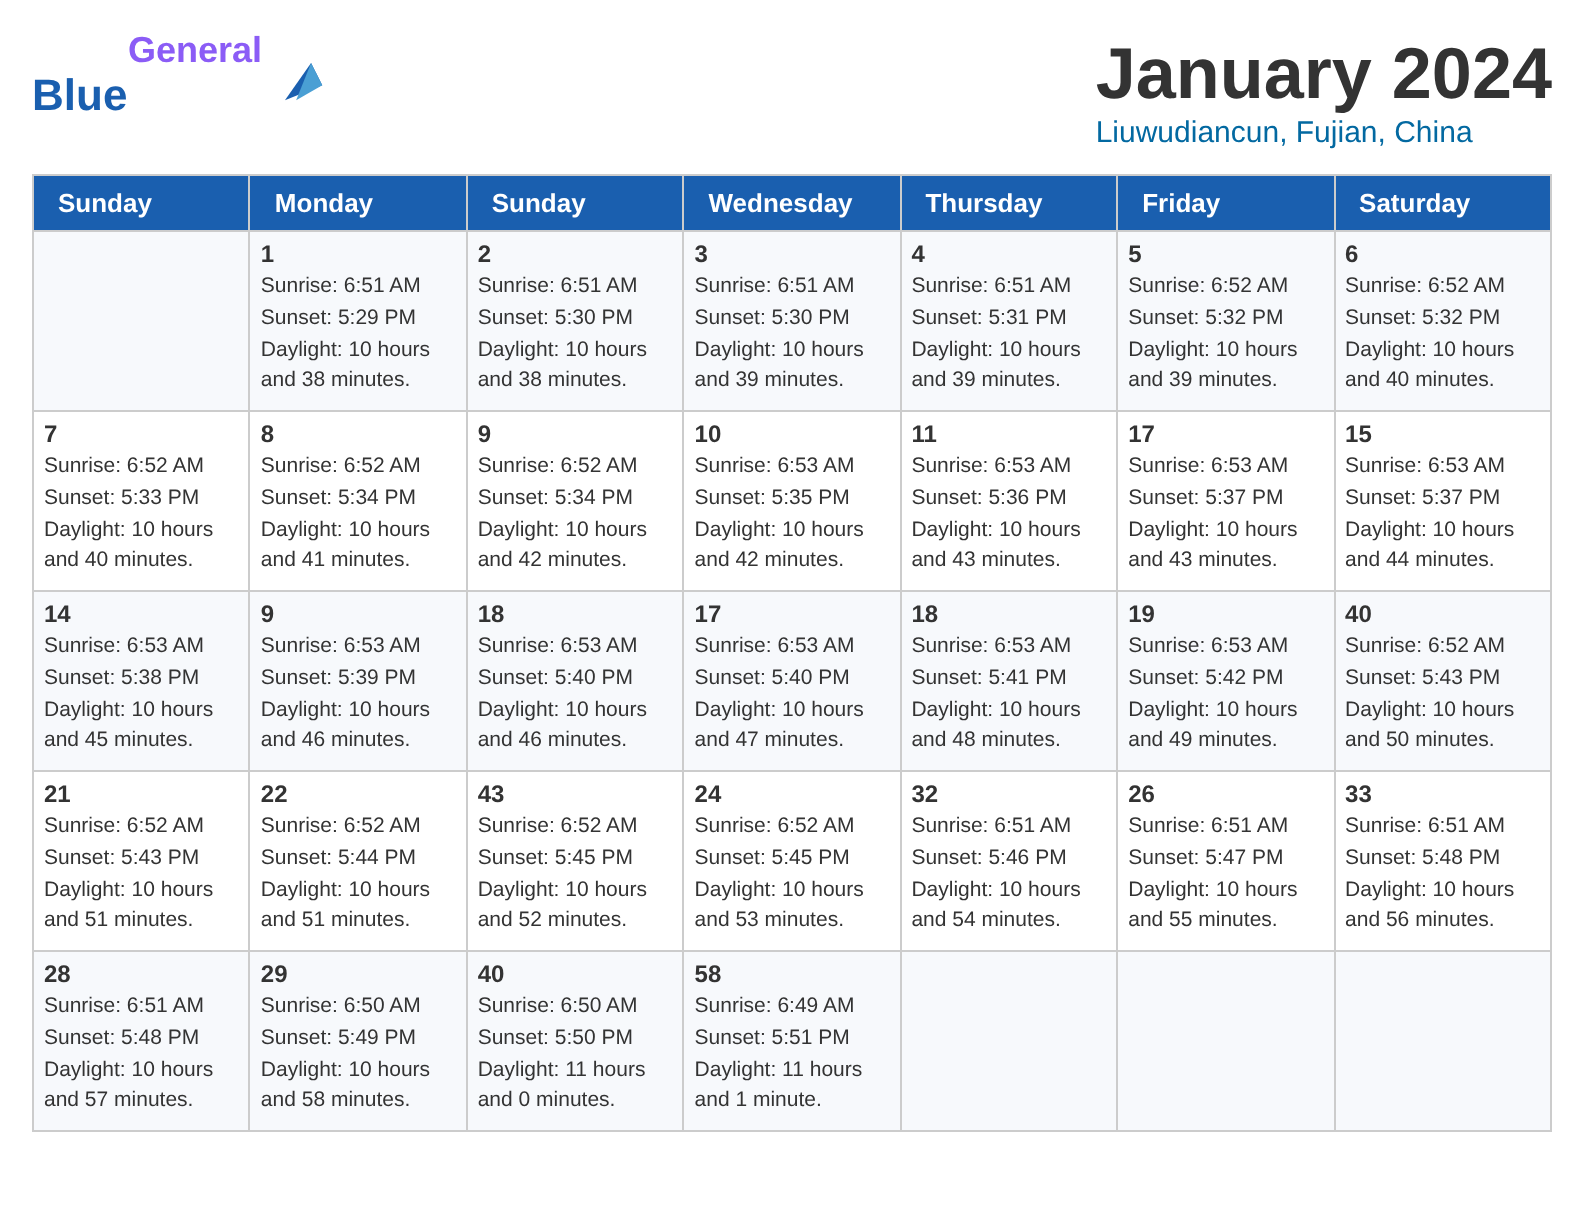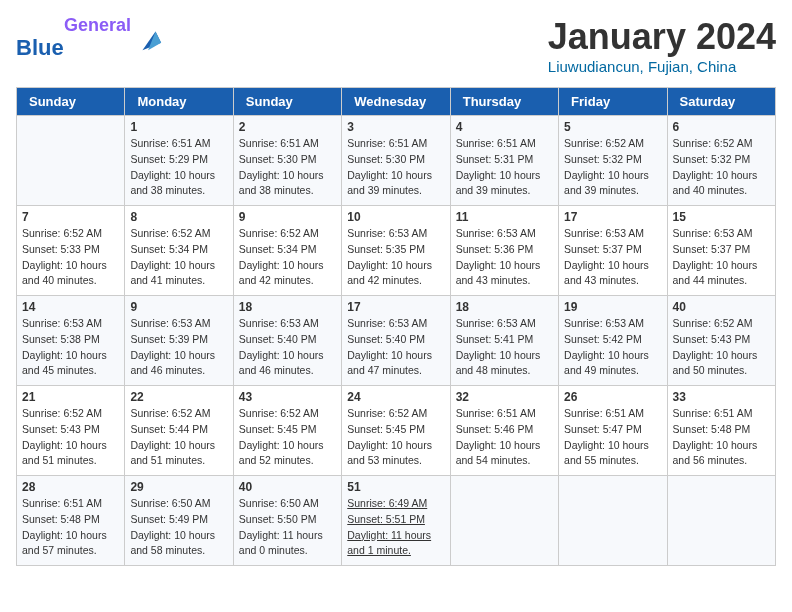--- a/index.html
+++ b/index.html
@@ -342,22 +342,22 @@
 and 58 minutes.</div>
         </td>
         <td>
           <span class="day-number">40</span>
           <div class="day-info" style="white-space: pre-line;">Sunrise: 6:50 AM
 Sunset: 5:50 PM
 Daylight: 11 hours
 and 0 minutes.</div>
         </td>
         <td>
-          <span class="day-number">51</span>
-          <div class="day-info" style="white-space: pre-line; text-decoration: underline;">Sunrise: 6:49 AM
+          <span class="day-number">58</span>
+          <div class="day-info" style="white-space: pre-line;">Sunrise: 6:49 AM
 Sunset: 5:51 PM
 Daylight: 11 hours
 and 1 minute.</div>
         </td>
         <td></td>
         <td></td>
         <td></td>
       </tr>
     </tbody>
 </table>

